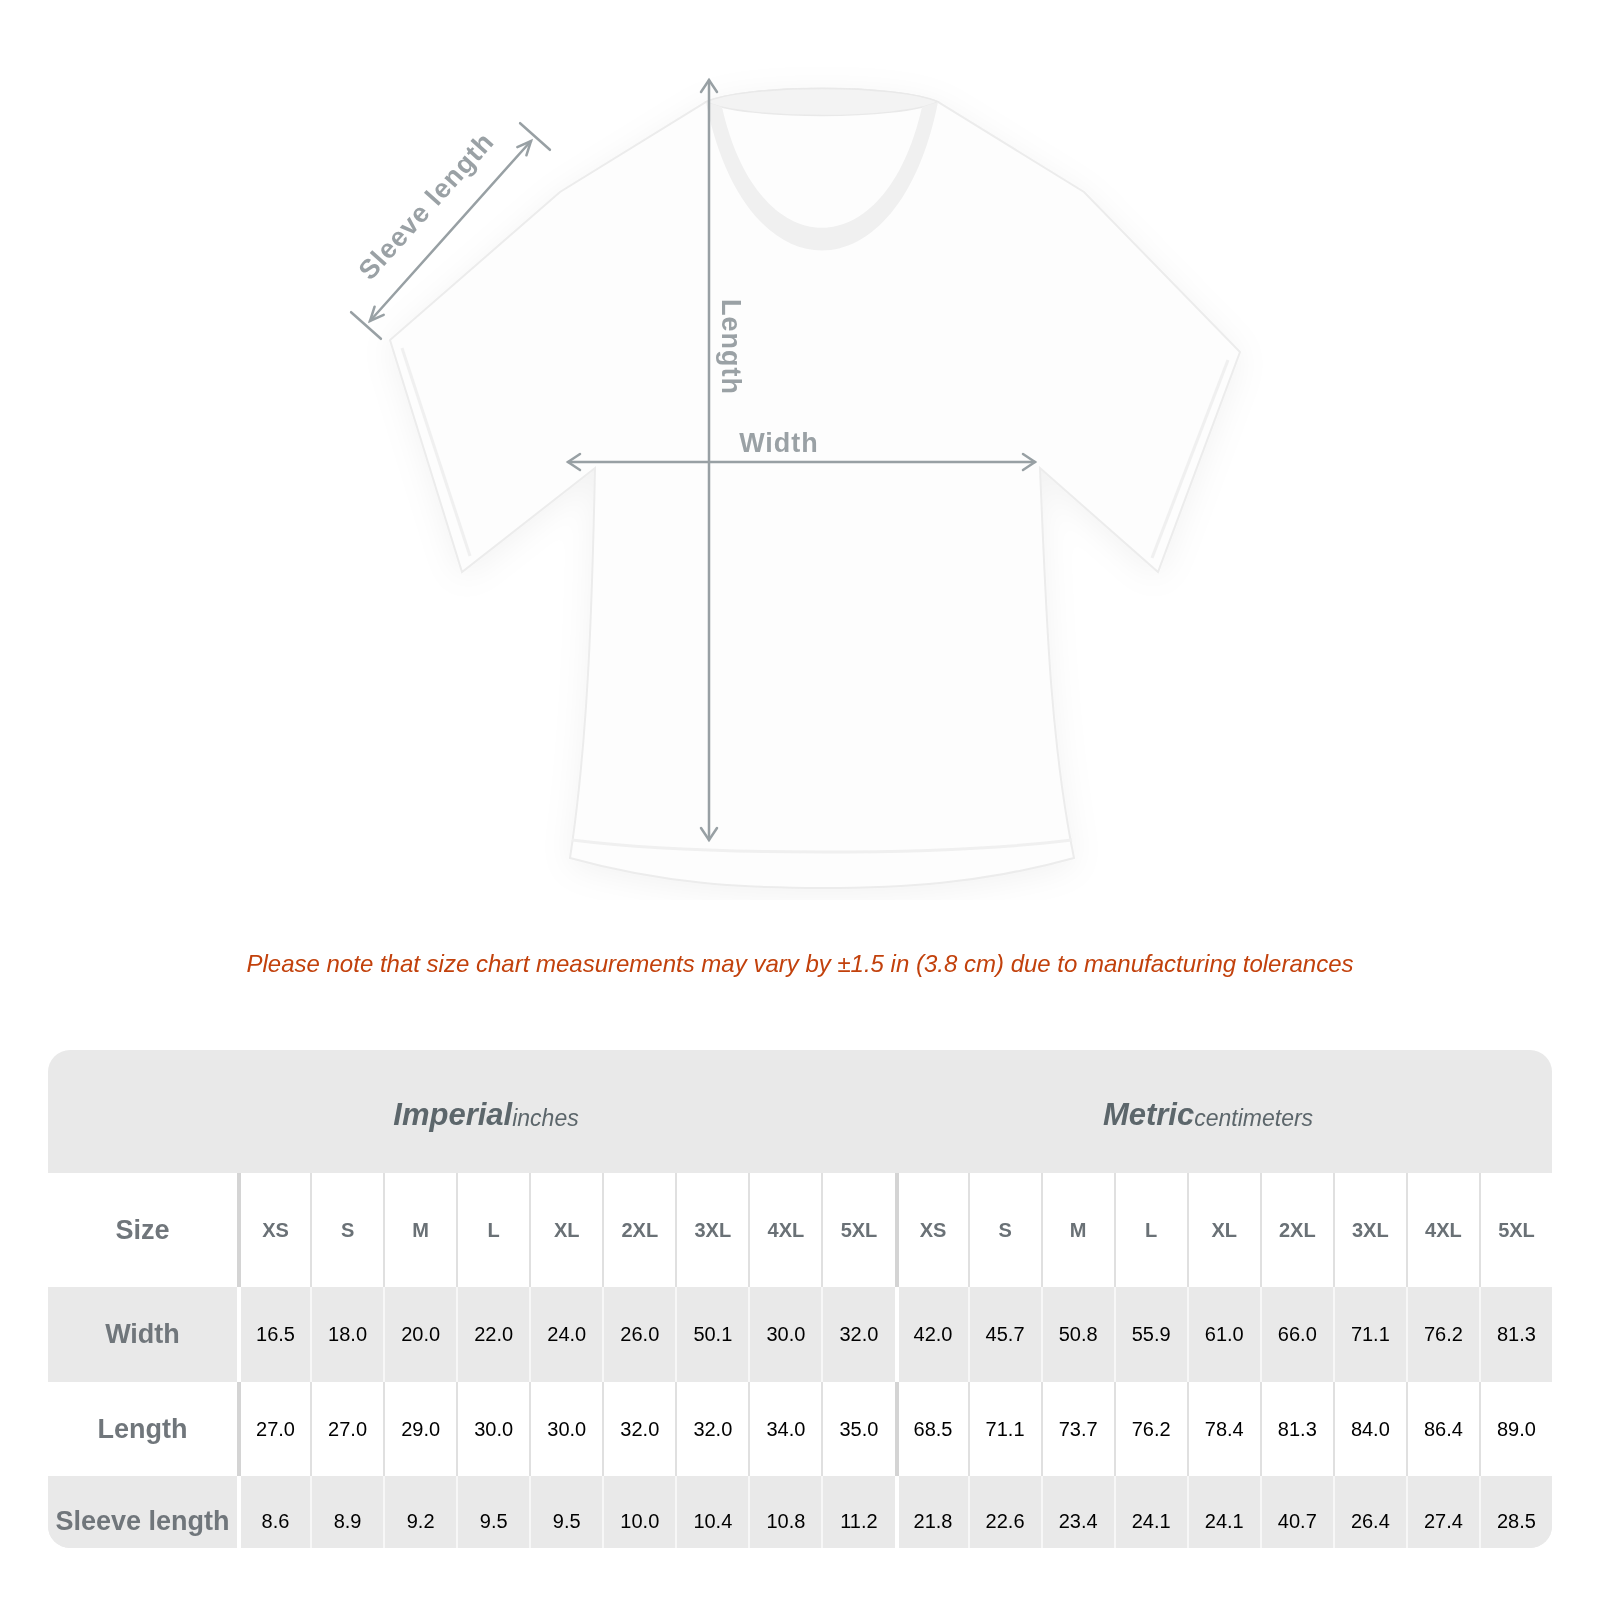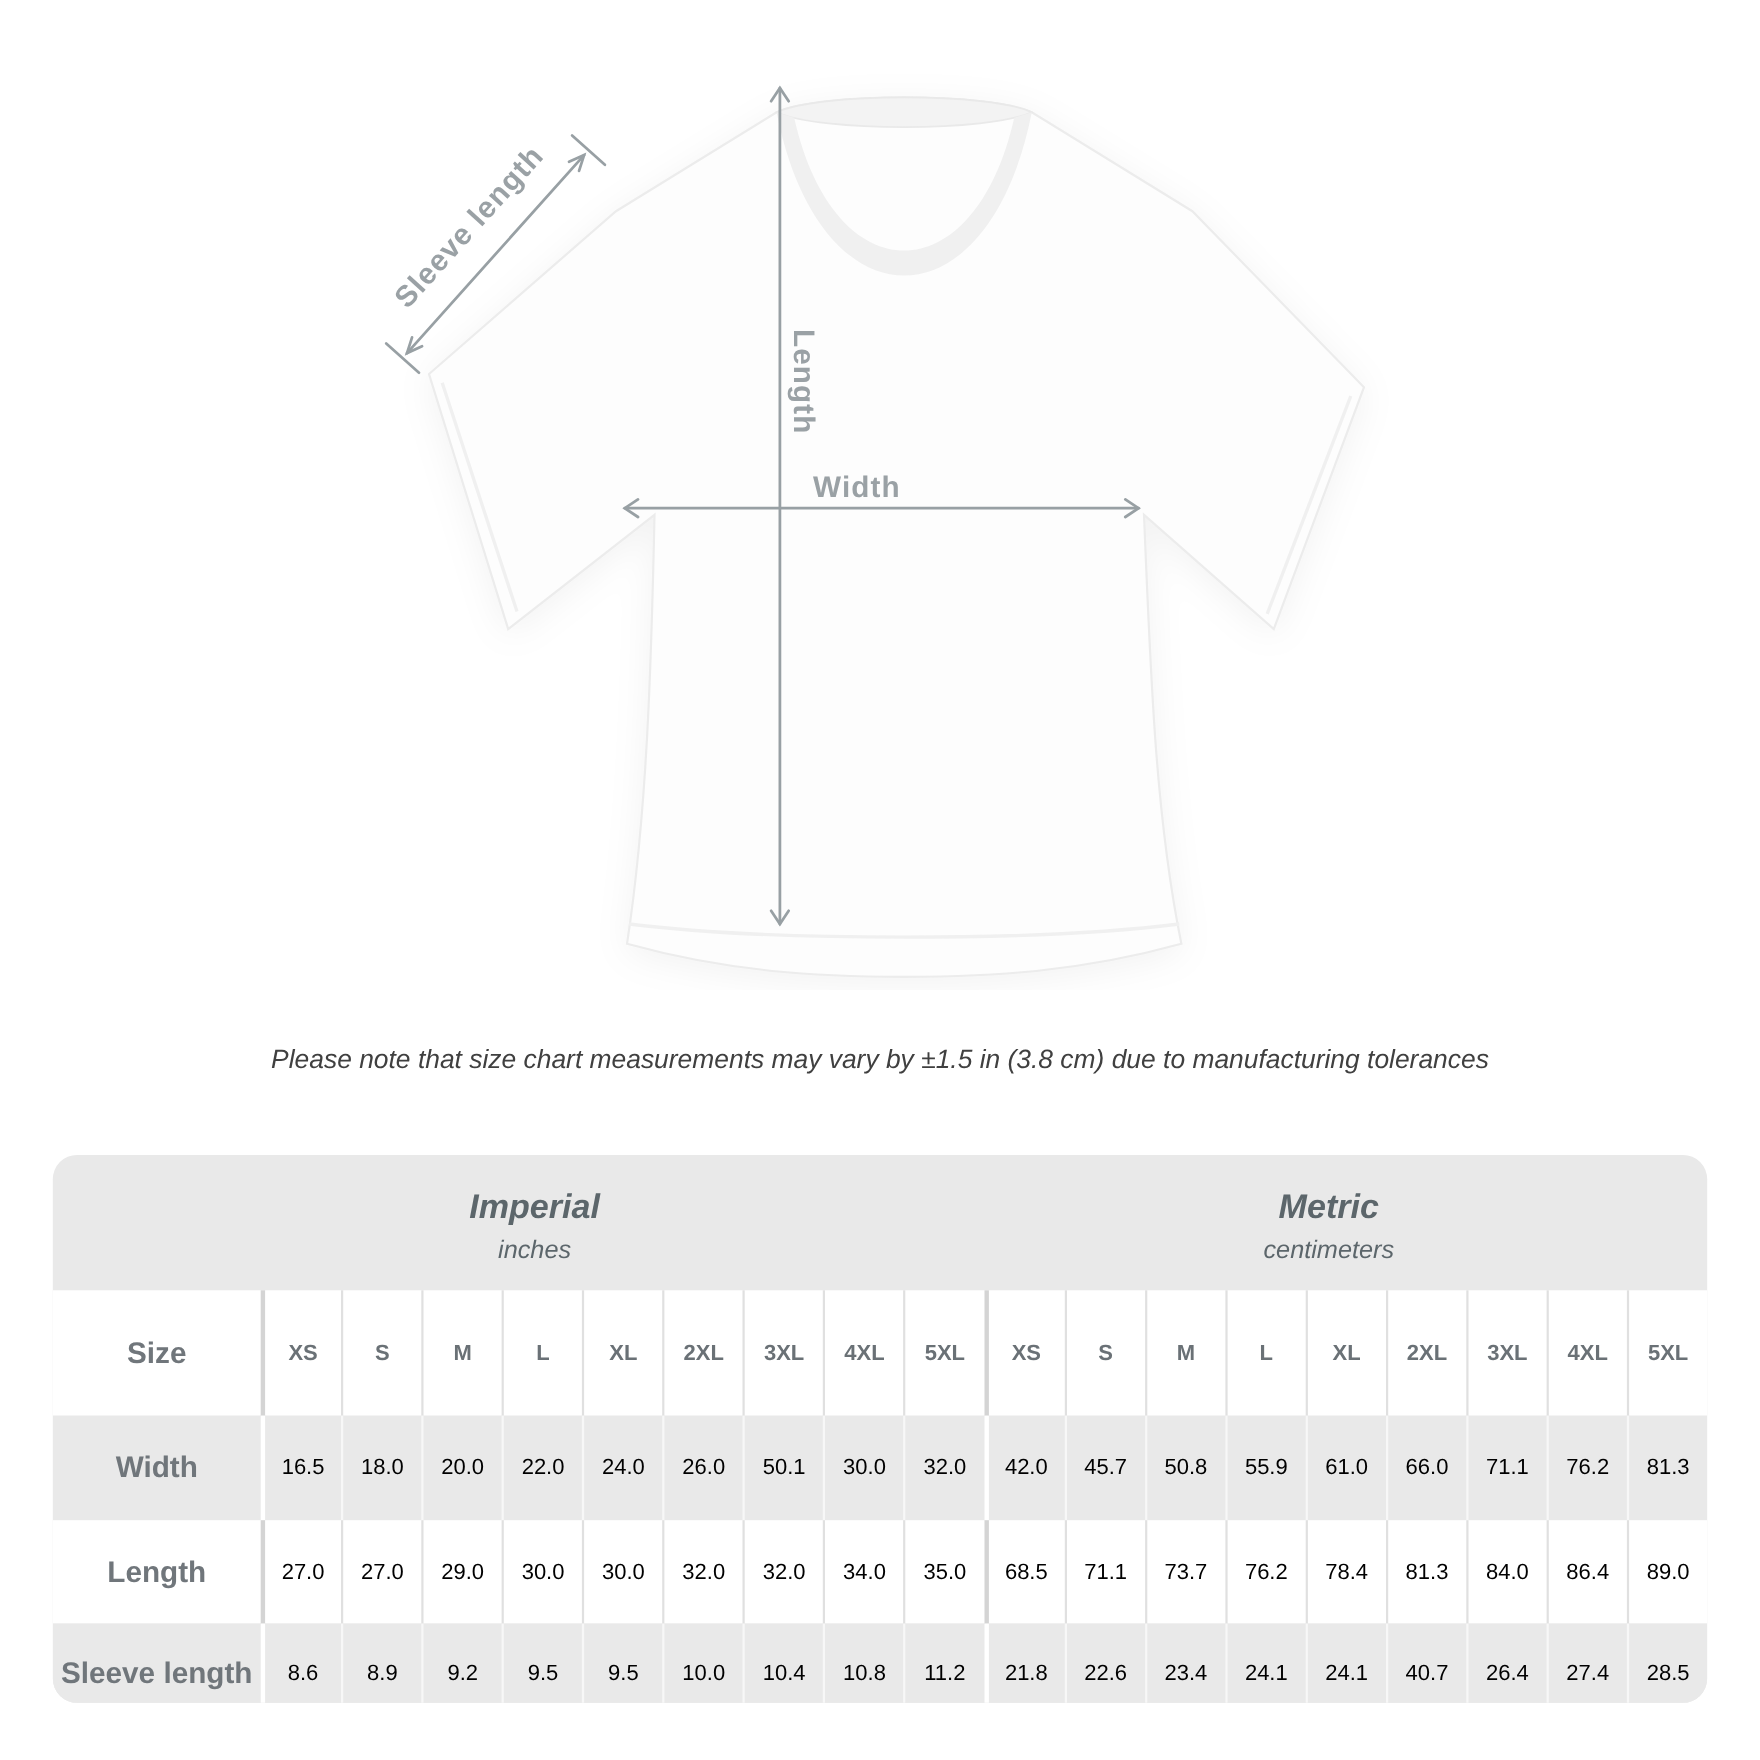--- a/index.html
+++ b/index.html
@@ -10,27 +10,27 @@
   .tee-body{fill:#fdfdfd;stroke:#ececec;stroke-width:2;}
   .tee-detail{fill:none;stroke:#f0f0f0;stroke-width:3;}
   .collar-band{fill:#f3f3f3;stroke:#e9e9e9;stroke-width:1.5;}
   .collar-ring{fill:#f0f0f0;}
   .dim{stroke:#98a0a4;stroke-width:2.5;fill:none;stroke-linecap:round;}
   .dim-label{fill:#9aa1a5;font-weight:bold;font-size:27px;letter-spacing:1px;}
 
   
   .page-head{position:absolute;left:0;top:936px;width:1600px;text-align:center;}
   .page-title{font-size:40px;font-weight:bold;color:#333;margin:0;letter-spacing:.5px;}
-  .page-sub{font-size:24px;font-style:italic;color:#404040;margin:14px 0 0 0;}
+  .page-sub{font-size:24px;font-style:italic;color:#c2410c;margin:14px 0 0 0;}
 
   
   .card{position:absolute;left:48px;top:1050px;width:1504px;height:498px;
         background:#e9e9e9;border-radius:22px;overflow:hidden;}
   .unit-head{display:flex;height:123px;}
-  .unit-cell{display:flex;flex-direction:column;align-items:center;justify-content:center;padding-top:6px;}
+  .unit-cell{display:flex;flex-direction:row;align-items:center;justify-content:center;padding-top:6px;}
   .unit-cell.imperial{flex:0 0 846px;padding-left:30px;box-sizing:border-box;}
   .unit-cell.metric{flex:1;padding-right:30px;box-sizing:border-box;}
   .unit-name{font-size:31px;font-weight:bold;font-style:italic;color:#5c666b;}
   .unit-sub{font-size:23px;font-style:italic;color:#5c666b;margin-top:8px;}
 
   .row{display:grid;grid-template-columns:189px repeat(18,1fr);}
   .row.r-white{background:#fff;--dv:#e0e0e0;--dvM:#d4d4d4;}
   .row.r-gray{background:#e9e9e9;--dv:#f7f7f7;--dvM:#ffffff;}
   .row.head{height:114px;}
   .row.data1{height:95px;}

